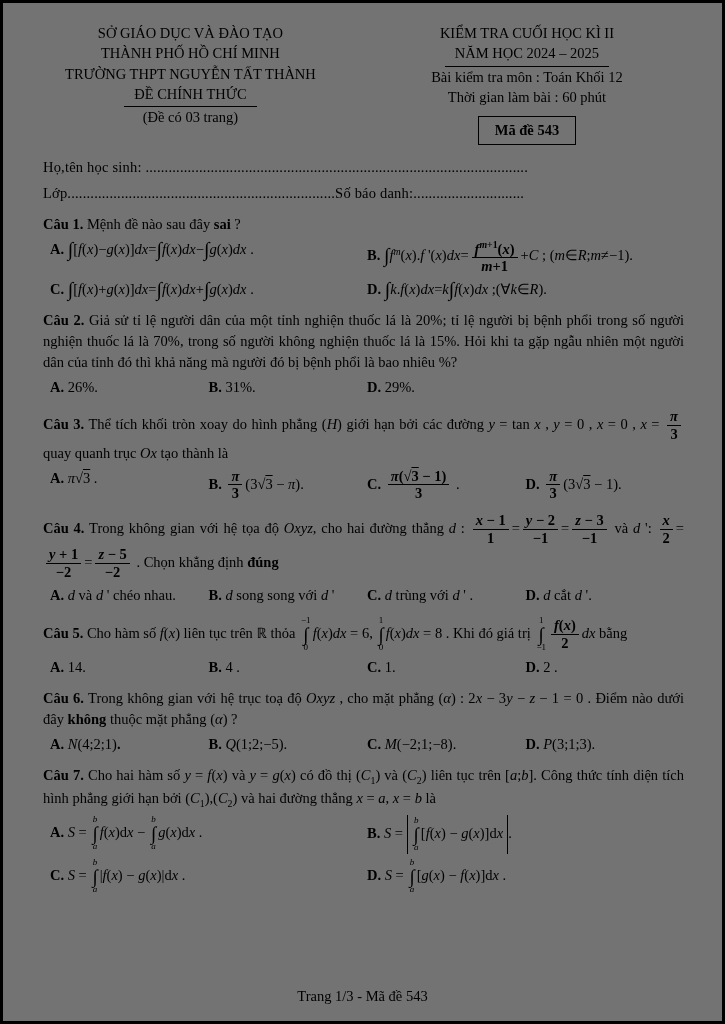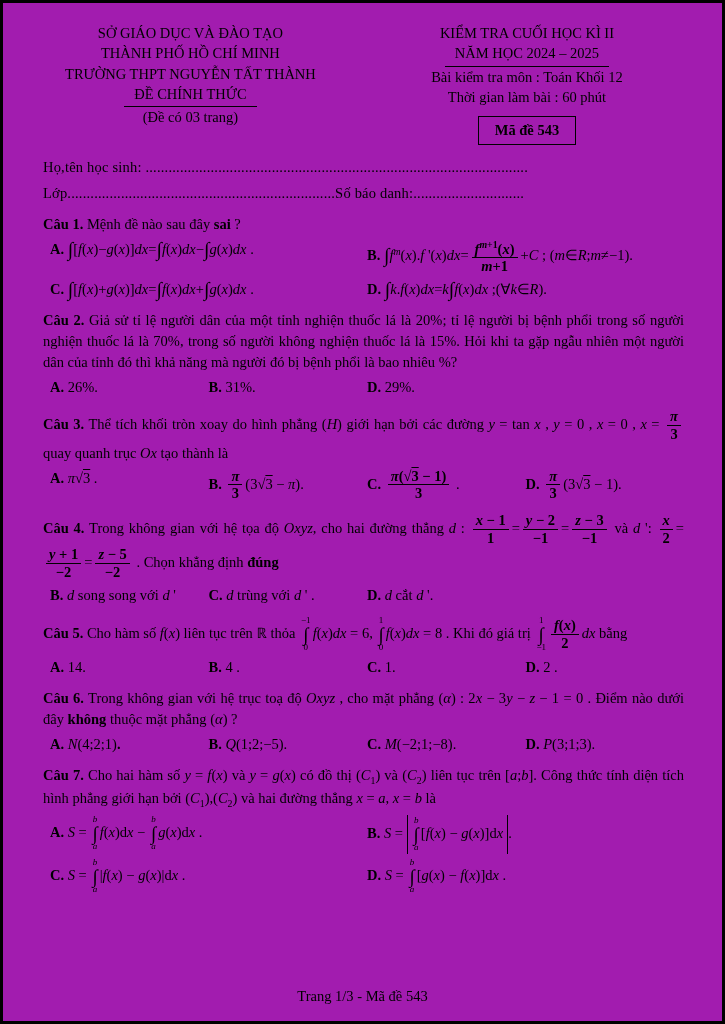--- a/index.html
+++ b/index.html
@@ -1,18 +1,18 @@
 <!DOCTYPE html>
 <html lang="vi"><head>
 <meta charset="utf-8">
 <style>
   html,body { margin:0; padding:0; background:#fff; }
   .page {
     width:725px; height:1024px; box-sizing:border-box;
-    background:#a21caf; color:#000;
+    background:#737373; color:#000;
     border:3px solid #000;
     padding:20px 38px 10px 40px;
     font-family:"Liberation Serif", serif;
     font-size:14.5px; line-height:1.45;
     position:relative; overflow:hidden;
   }
   
   .header { display:flex; justify-content:space-between; }
   .header-left  { width:46%; text-align:center; }
   .header-right { width:49%; text-align:center; }
@@ -141,20 +141,21 @@
             <span class="num"><i>x</i></span>
             <span class="den">2</span>
           </span>=<span class="frac">
             <span class="num"><i>y</i> + 1</span>
             <span class="den">−2</span>
           </span>=<span class="frac">
             <span class="num"><i>z</i> − 5</span>
             <span class="den">−2</span>
           </span> . Chọn khẳng định <b>đúng</b></div>
         <div class="options cols-4">
+          <div class="option"><span class="opt-key">A.</span> <i>d</i> và <i>d</i> ' chéo nhau.</div>
           <div class="option"><span class="opt-key">B.</span> <i>d</i> song song với <i>d</i> '</div>
           <div class="option"><span class="opt-key">C.</span> <i>d</i> trùng với <i>d</i> ' .</div>
           <div class="option"><span class="opt-key">D.</span> <i>d</i> cắt <i>d</i> '.</div>
         </div>
       </div>
       <div class="question">
         <div class="q-text"><span class="q-label">Câu 5.</span> Cho hàm số <i>f</i>(<i>x</i>) liên tục trên ℝ thỏa <span class="dint">
             <span class="lim">−1</span>
             <span class="isym">∫</span>
             <span class="lim">0</span>

